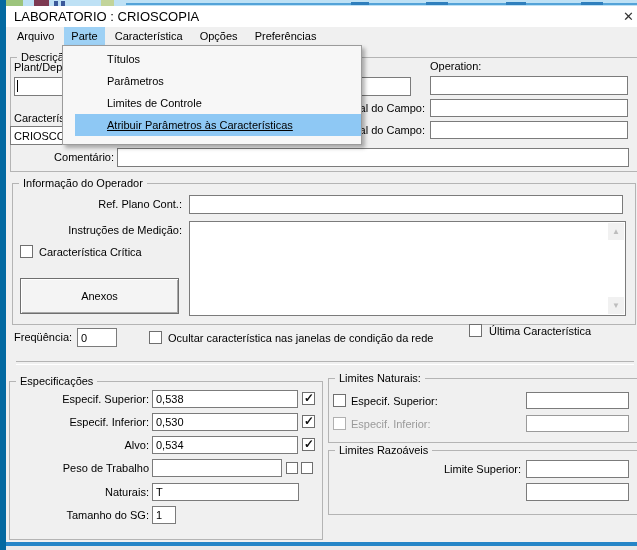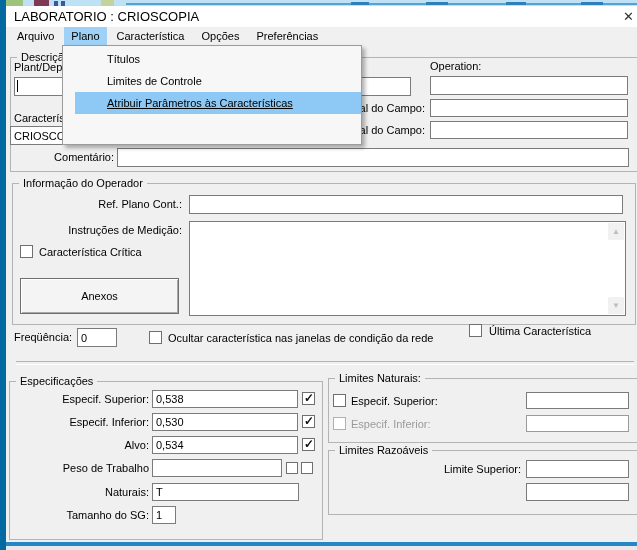--- a/index.html
+++ b/index.html
@@ -47,21 +47,21 @@
     <div class="abs" style="left:575px;top:2px;width:22px;height:3px;background:#2f7fbd;"></div>
   </div>
 
   <div class="abs" style="left:0;top:6px;width:637px;height:21px;background:#ffffff;">
     <div class="abs lbl" style="left:8px;top:4px;font-size:13px;">LABORATORIO : CRIOSCOPIA</div>
     <div class="abs" style="right:9px;top:3px;font-size:13px;color:#333;line-height:15px;">✕</div>
   </div>
 
   <div class="abs" style="left:2px;top:27px;width:630px;height:18px;background:#f0f0f0;">
     <span class="menubar-item" style="margin-left:2px;">Arquivo</span>
-    <span class="menubar-item" style="background:#9ed1f5;">Plano</span>
+    <span class="menubar-item" style="background:#9ed1f5;">Parte</span>
     <span class="menubar-item">Característica</span>
     <span class="menubar-item">Opções</span>
     <span class="menubar-item">Preferências</span>
   </div>
 
   <div class="grp" style="left:4px;top:57px;width:628px;height:115px;">
     <span class="legend">Descrição</span>
   </div>
   <div class="abs lbl" style="left:8px;top:61px;">Plant/Dep</div>
   <input class="inp" style="left: 8px; top: 77px; width: 397px; height: 19px;" value="">
@@ -149,20 +149,21 @@
 
   <div class="grp" style="left:322px;top:450px;width:310px;height:65px;">
     <span class="legend">Limites Razoáveis</span>
   </div>
   <div class="abs lbl r" style="left:400px;top:463px;width:115px;">Limite Superior:</div>
   <input class="inp" style="left: 520px; top: 460px; width: 103px; height: 18px;" value="">
   <input class="inp" style="left: 520px; top: 483px; width: 103px; height: 18px;" value="">
 
   <div class="abs menu" style="left:56px;top:45px;width:286px;height:96px;padding-top:2px;">
     <div class="menu-item">Títulos</div>
+    <div class="menu-item">Parâmetros</div>
     <div class="menu-item">Limites de Controle</div>
     <div class="menu-item" style="background:#8ec8f4;text-decoration:underline;">Atribuir Parâmetros às Características</div>
   </div>
 
   <div class="abs" style="left:634px;top:6px;width:1px;height:536px;background:#a9a9a9;"></div>
 
   <div class="abs" style="left:0;top:542px;width:637px;height:4px;background:#2585c7;"></div>
   <div class="abs" style="left:0;top:546px;width:637px;height:4px;background:#e9e9e9;"></div>
 
 </div>

